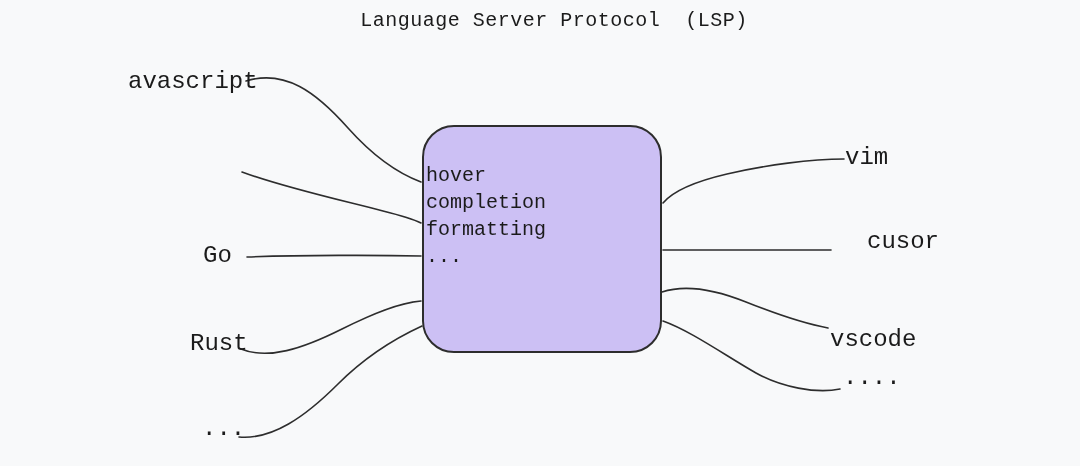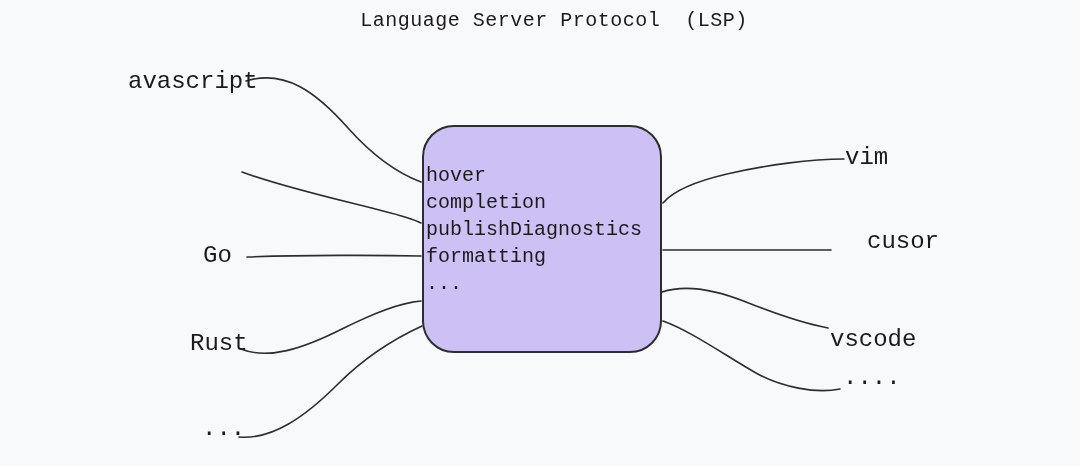--- a/index.html
+++ b/index.html
@@ -90,21 +90,20 @@
     <path d="M 239 437 C 272 440, 305 417, 338 384 C 368 354, 398 337, 422 326"></path>
     <path d="M 663 203 C 673 191, 697 181, 727 174 C 765 165, 812 159, 844 159"></path>
     <path d="M 663 250 C 700 250, 780 250, 831 250"></path>
     <path d="M 662 292 C 686 284, 716 290, 746 302 C 776 314, 806 324, 828 328"></path>
     <path d="M 663 321 C 691 331, 726 356, 756 373 C 781 387, 816 394, 840 389"></path>
   </svg>
 
   <div class="lsp-box">
     <span class="feature">hover</span>
     <span class="feature">completion</span>
-    <span class="feature">publishDiagnostics</span>
     <span class="feature">formatting</span>
     <span class="feature">...</span>
   </div>
 
   <div class="node-label" style="left:128px; top:82px">avascript</div>
   <div class="node-label" style="left:203px; top:256px">Go</div>
   <div class="node-label" style="left:190px; top:344px">Rust</div>
   <div class="node-label" style="left:202px; top:429px">...</div>
 
   <div class="node-label" style="left:845px; top:158px">vim</div>

